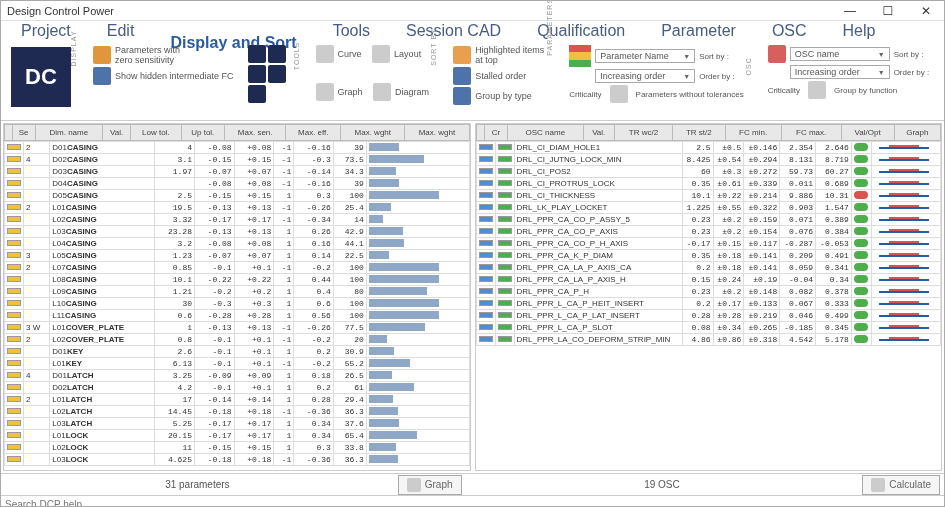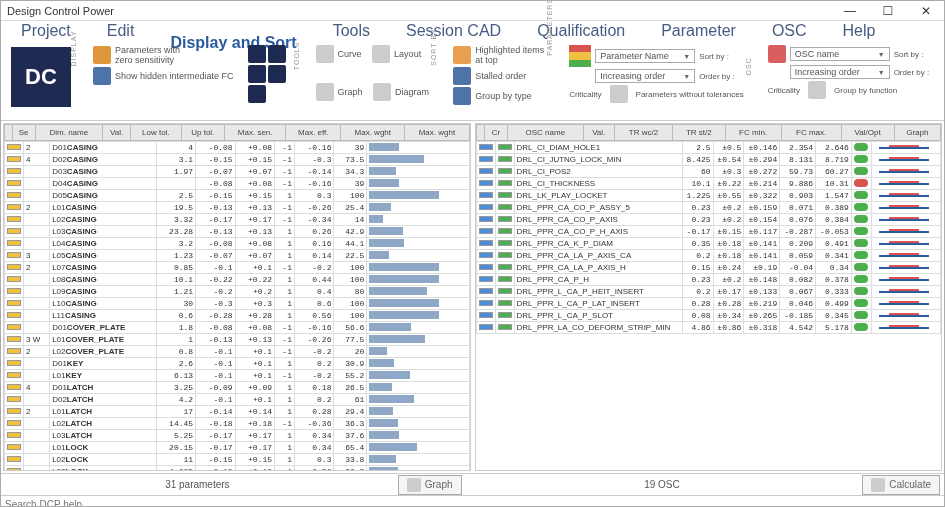--- a/index.html
+++ b/index.html
@@ -372,32 +372,20 @@
               <td class="num">0.6</td>
               <td class="num">-0.28</td>
               <td class="num">+0.28</td>
               <td class="num">1</td>
               <td class="num">0.56</td>
               <td class="num">100</td>
               <td><span class="wbar" style="width:70px"></span></td>
             </tr>
             <tr>
               <td class="se-cell"><span class="se-icon"></span></td>
-              <td></td>
-              <td>D01<b>COVER_PLATE</b></td>
-              <td class="num">1.8</td>
-              <td class="num">-0.08</td>
-              <td class="num">+0.08</td>
-              <td class="num">-1</td>
-              <td class="num">-0.16</td>
-              <td class="num">56.6</td>
-              <td><span class="wbar" style="width:42px"></span></td>
-            </tr>
-            <tr>
-              <td class="se-cell"><span class="se-icon"></span></td>
               <td>3 W</td>
               <td>L01<b>COVER_PLATE</b></td>
               <td class="num">1</td>
               <td class="num">-0.13</td>
               <td class="num">+0.13</td>
               <td class="num">-1</td>
               <td class="num">-0.26</td>
               <td class="num">77.5</td>
               <td><span class="wbar" style="width:56px"></span></td>
             </tr>
@@ -604,20 +592,37 @@
               <td>
                 <div class="graph-cell">
                   <div class="gline b" style="left:5px;width:50px"></div>
                   <div class="gline r" style="left:15px;width:30px;top:2px"></div>
                 </div>
               </td>
             </tr>
             <tr>
               <td class="se-cell"><span class="se-icon blue"></span></td>
               <td class="se-cell"><span class="se-icon green"></span></td>
+              <td>DRL_CI_PROTRUS_LOCK</td>
+              <td class="num">0.35</td>
+              <td class="num">±0.61</td>
+              <td class="num">±0.339</td>
+              <td class="num">0.011</td>
+              <td class="num">0.689</td>
+              <td><span class="opt-led "></span></td>
+              <td>
+                <div class="graph-cell">
+                  <div class="gline b" style="left:5px;width:50px"></div>
+                  <div class="gline r" style="left:15px;width:30px;top:2px"></div>
+                </div>
+              </td>
+            </tr>
+            <tr>
+              <td class="se-cell"><span class="se-icon blue"></span></td>
+              <td class="se-cell"><span class="se-icon green"></span></td>
               <td>DRL_CI_THICKNESS</td>
               <td class="num">10.1</td>
               <td class="num">±0.22</td>
               <td class="num">±0.214</td>
               <td class="num">9.886</td>
               <td class="num">10.31</td>
               <td><span class="opt-led red"></span></td>
               <td>
                 <div class="graph-cell">
                   <div class="gline b" style="left:5px;width:50px"></div>

